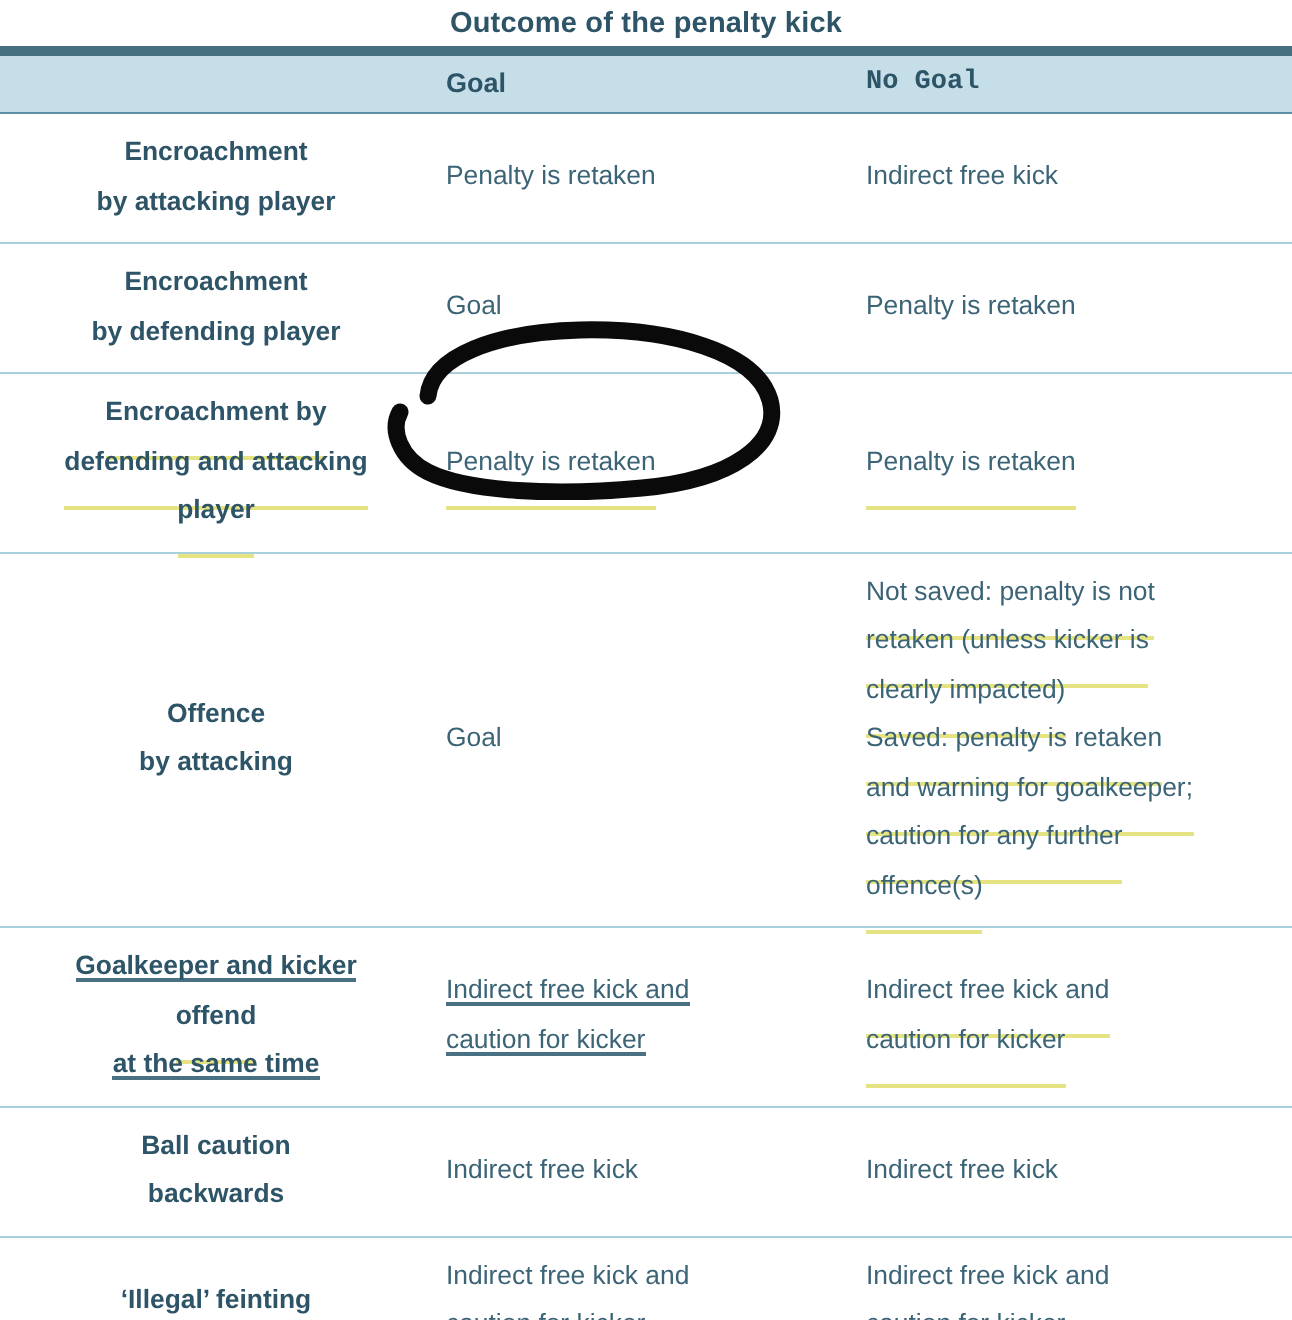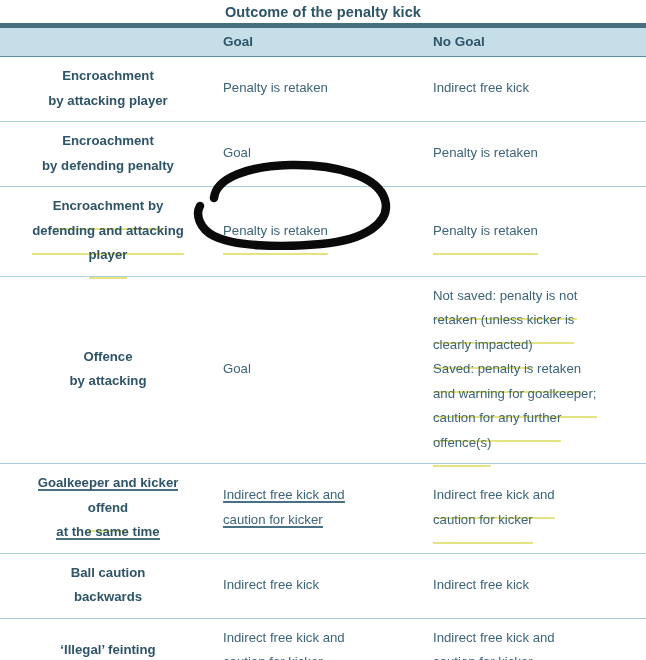--- a/index.html
+++ b/index.html
@@ -55,21 +55,21 @@
     color: #2E5468;
     font-size: 13.5px;
     font-weight: bold;
     text-align: left;
     padding: 6px 0 7px 0;
     border-bottom: 1px solid #5C8FA3;
     vertical-align: middle;
   }
   thead th.h1 { padding-left: 7px; }
   thead th.h2 { padding-left: 4px; }
-  thead th.h3 { padding-left: 4px; }
+  thead th.h3 { padding-left: 4px; font-family: Liberation Mono, monospace; }
 
   tbody td {
     border-bottom: 1px solid #A9CEDC;
     vertical-align: middle;
     font-size: 13.2px;
     line-height: 24.5px;
     color: #3C6477;
     padding: 7px 6px 8px 0;
   }
   tbody td.col-label {
@@ -130,21 +130,21 @@
         <th class="h3">No Goal</th>
       </tr>
     </thead>
     <tbody id="table-body">
         <tr>
           <td class="col-label"><span>Encroachment</span><br><span>by attacking player</span></td>
           <td class="col-a"><span>Penalty is retaken</span></td>
           <td class="col-b"><span>Indirect free kick</span></td>
         </tr>
         <tr>
-          <td class="col-label"><span>Encroachment</span><br><span>by defending penalty</span></td>
+          <td class="col-label"><span>Encroachment</span><br><span>by defending player</span></td>
           <td class="col-a"><span>Goal</span></td>
           <td class="col-b"><span>Penalty is retaken</span></td>
         </tr>
         <tr>
           <td class="col-label"><span class="hl">Encroachment by </span><br><span class="hl">defending and attacking</span><br><span class="hl">player</span></td>
           <td class="col-a"><span class="hl">Penalty is retaken</span></td>
           <td class="col-b"><span class="hl">Penalty is retaken</span></td>
         </tr>
         <tr>
           <td class="col-label"><span>Offence</span><br><span>by attacking</span></td>

